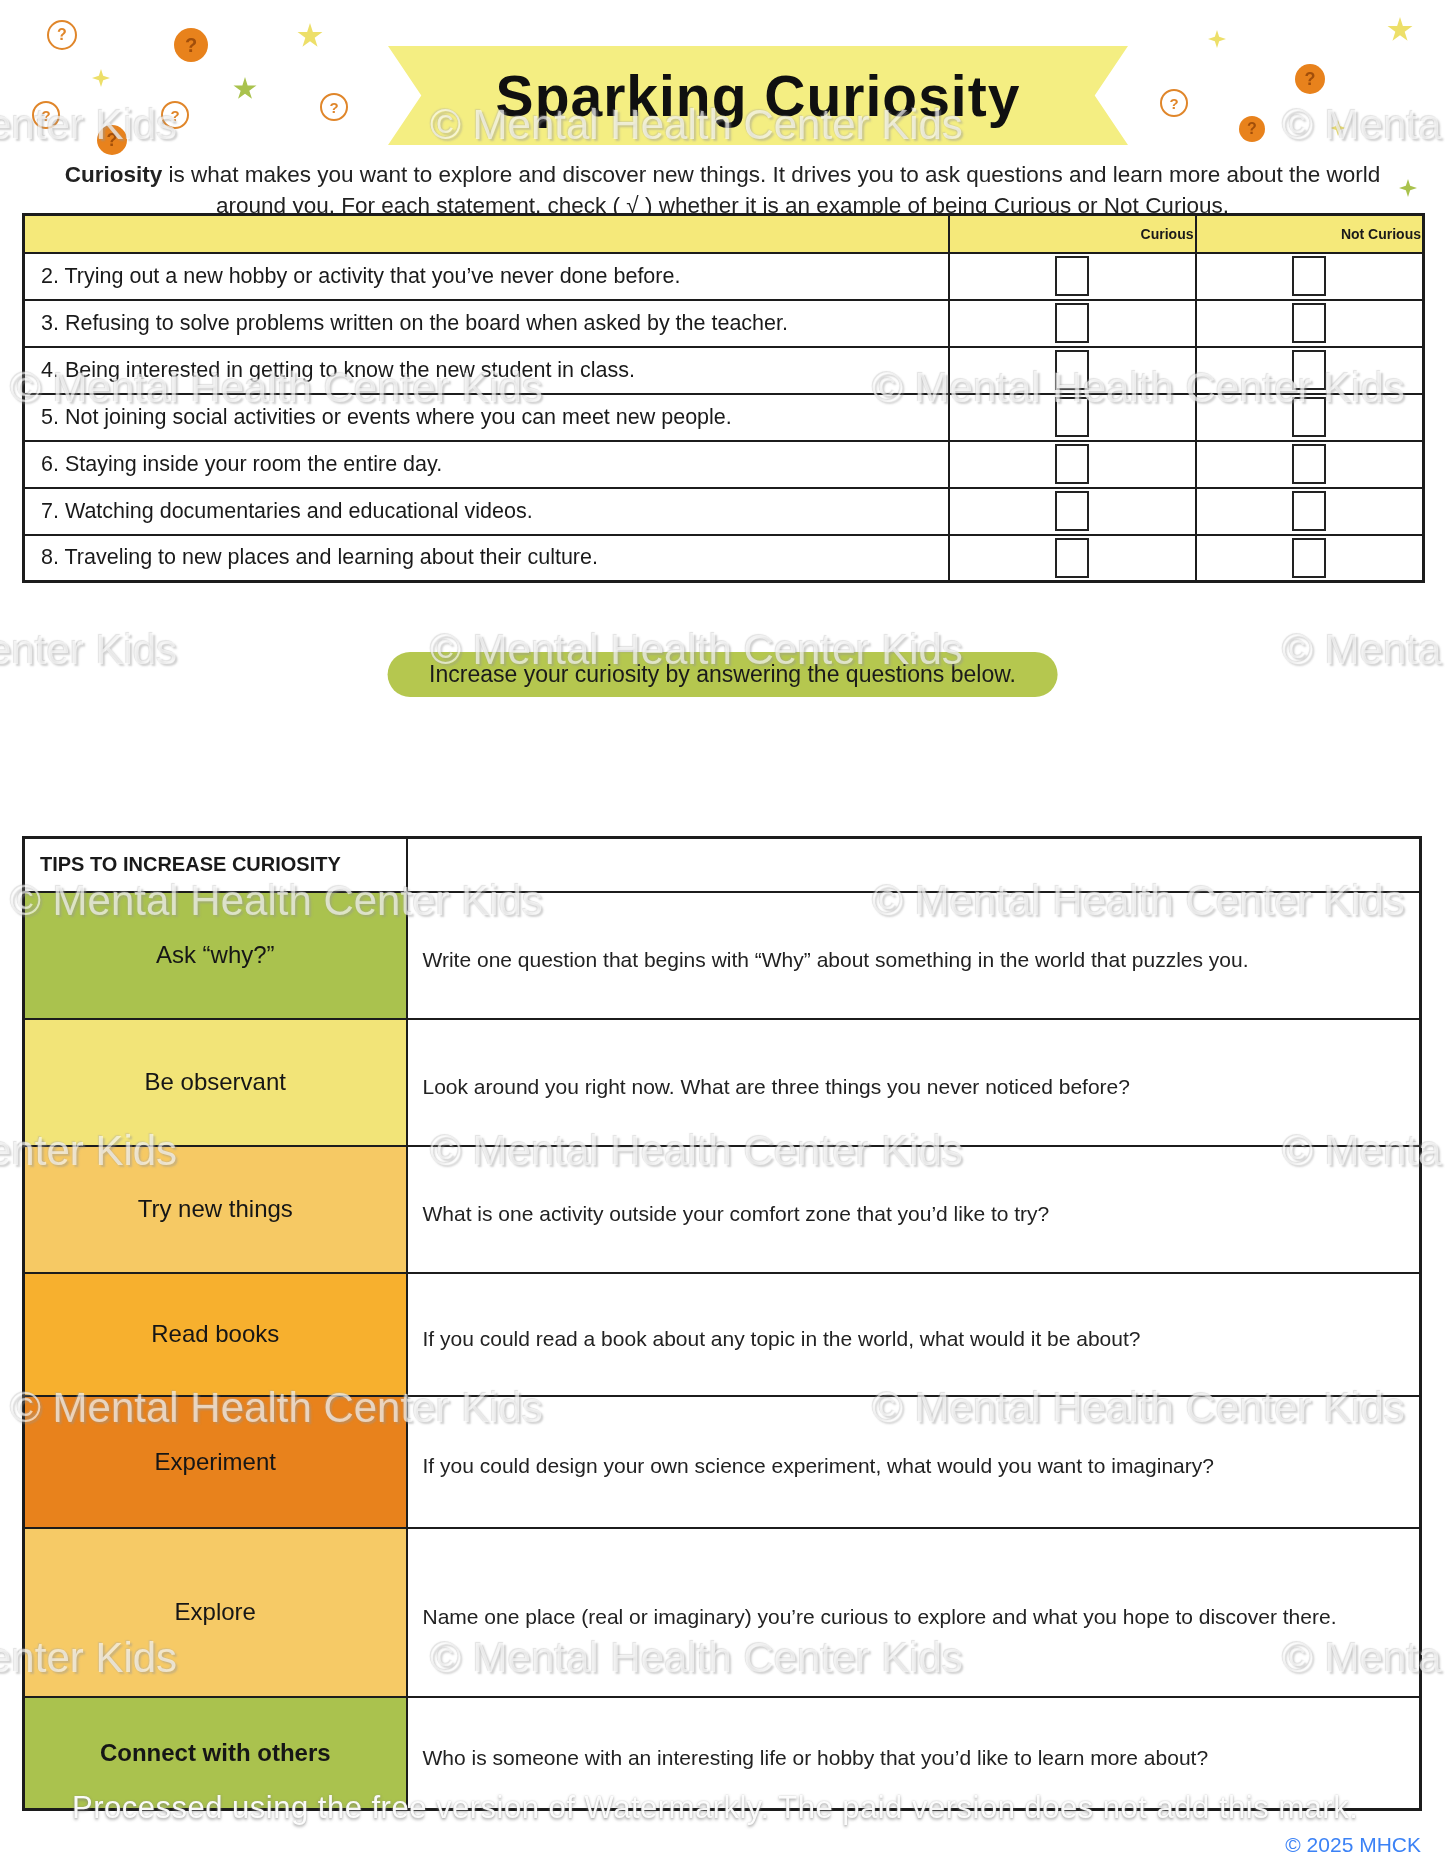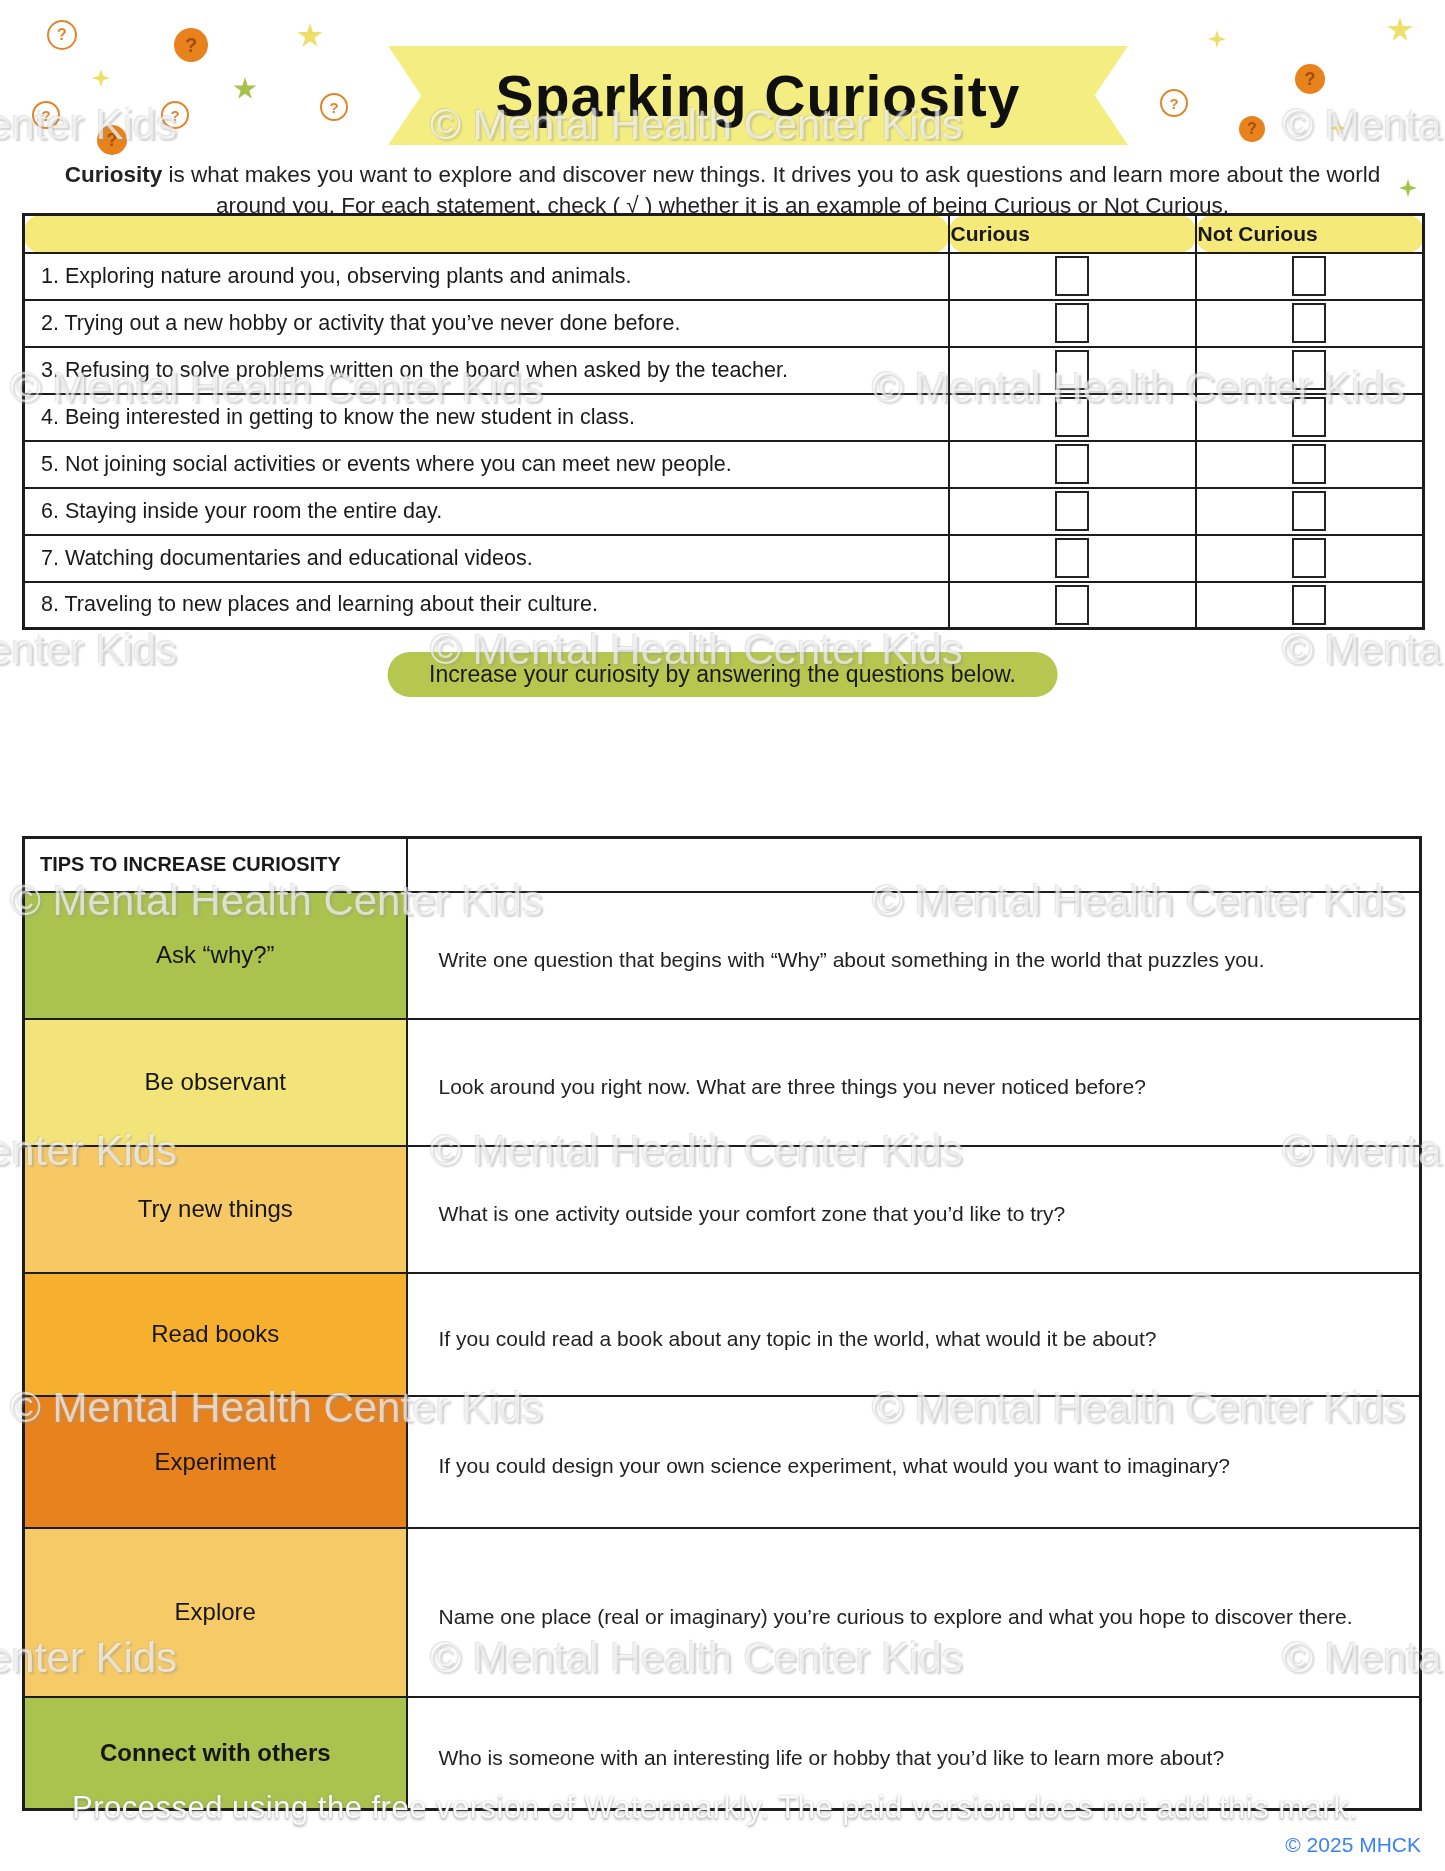--- a/index.html
+++ b/index.html
@@ -35,21 +35,21 @@
   .intro{
     position:absolute;left:40px;top:136px;width:1365px;z-index:2;
     font-size:22.5px;line-height:1.42;text-align:center;color:#222;
   }
   .intro b{font-weight:700;}
   
   table{border-collapse:collapse;table-layout:fixed;z-index:2;position:absolute;background:#fff;}
   .t1{left:22px;top:213px;width:1400px;border:3px solid #1c1c1c;}
   .t1 th,.t1 td{border:2.5px solid #1c1c1c;}
   .t1 thead tr{height:38px;background:#f5e97a;}
-  .t1 th{font-size:21px;font-weight:600;text-align:left;border-radius:17px;}
+  .t1 th{font-size:14px;font-weight:600;text-align:right;}
   .t1 tbody tr{height:47px;}
   .t1 td.statement{font-size:21.5px;padding-left:16px;text-align:left;}
   .cbx{
     width:30px;height:36px;border:2.5px solid #222;background:#fff;margin:0 auto;
   }
   
   .pill{
     position:absolute;top:652px;left:50%;transform:translateX(-50%);z-index:2;
     background:#b5c74f;border-radius:23px;padding:9px 42px;font-size:23px;color:#1a1a1a;
     white-space:nowrap;
@@ -62,21 +62,21 @@
   .t2 tr:nth-child(2){height:127px;}
   .t2 tr:nth-child(3){height:127px;}
   .t2 tr:nth-child(4){height:127px;}
   .t2 tr:nth-child(5){height:123px;}
   .t2 tr:nth-child(6){height:132px;}
   .t2 tr:nth-child(7){height:169px;}
   .t2 tr:nth-child(8){height:113px;}
   .tips-header{font-size:20px;font-weight:700;padding-left:15px;}
   .tip-label{text-align:center;font-size:24px;color:#161616;}
   .answer{vertical-align:top;}
-  .prompt{font-size:21px;padding:10px 14px 0 30px;line-height:1.35;color:#222;}
+  .prompt{font-size:21px;padding:10px 14px 0 14px;line-height:1.35;color:#222;}
   
   .wm-layer{position:absolute;inset:0;z-index:5;pointer-events:none;}
   .wm{
     position:absolute;font-size:42px;white-space:nowrap;
     color:rgba(255,255,255,0.62);
     text-shadow:2px 2px 2px rgba(150,150,150,0.45), -1px -1px 1px rgba(170,170,170,0.35);
   }
   .wm-bottom{
     position:absolute;left:72px;top:1790px;font-size:31px;white-space:nowrap;letter-spacing:0.5px;
     color:rgba(255,255,255,0.95);
@@ -121,29 +121,20 @@
     </colgroup>
   <thead>
     <tr style="background: rgb(245, 233, 122);">
       <th></th>
       <th>Curious</th>
       <th>Not Curious</th>
     </tr>
   </thead>
   <tbody>
     <tr>
-      <td class="statement">1. Exploring nature around you, observing plants and animals.</td>
-      <td>
-          <div class="cbx"></div>
-        </td>
-      <td>
-          <div class="cbx"></div>
-        </td>
-    </tr>
-    <tr>
       <td class="statement">2. Trying out a new hobby or activity that you’ve never done before.</td>
       <td>
           <div class="cbx"></div>
         </td>
       <td>
           <div class="cbx"></div>
         </td>
     </tr>
     <tr>
       <td class="statement">3. Refusing to solve problems written on the board when asked by the teacher.</td>

